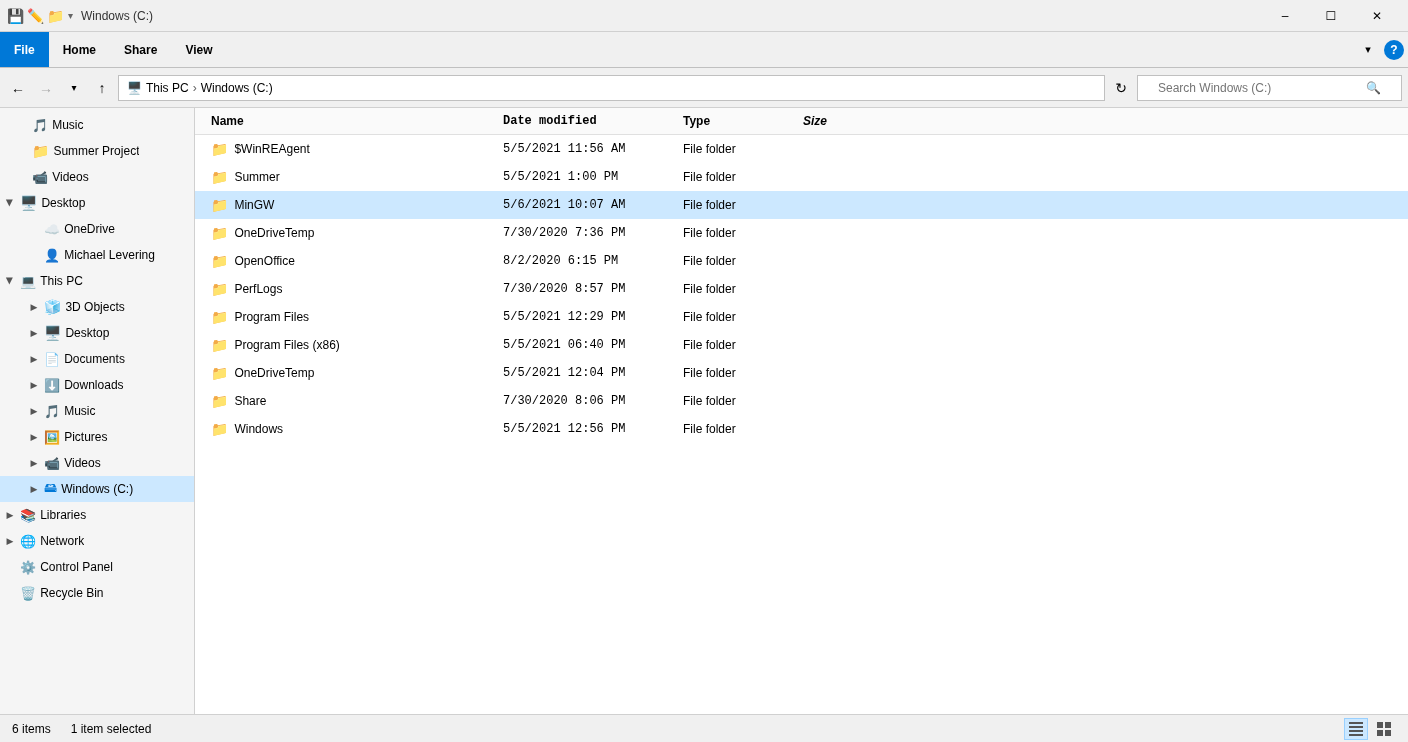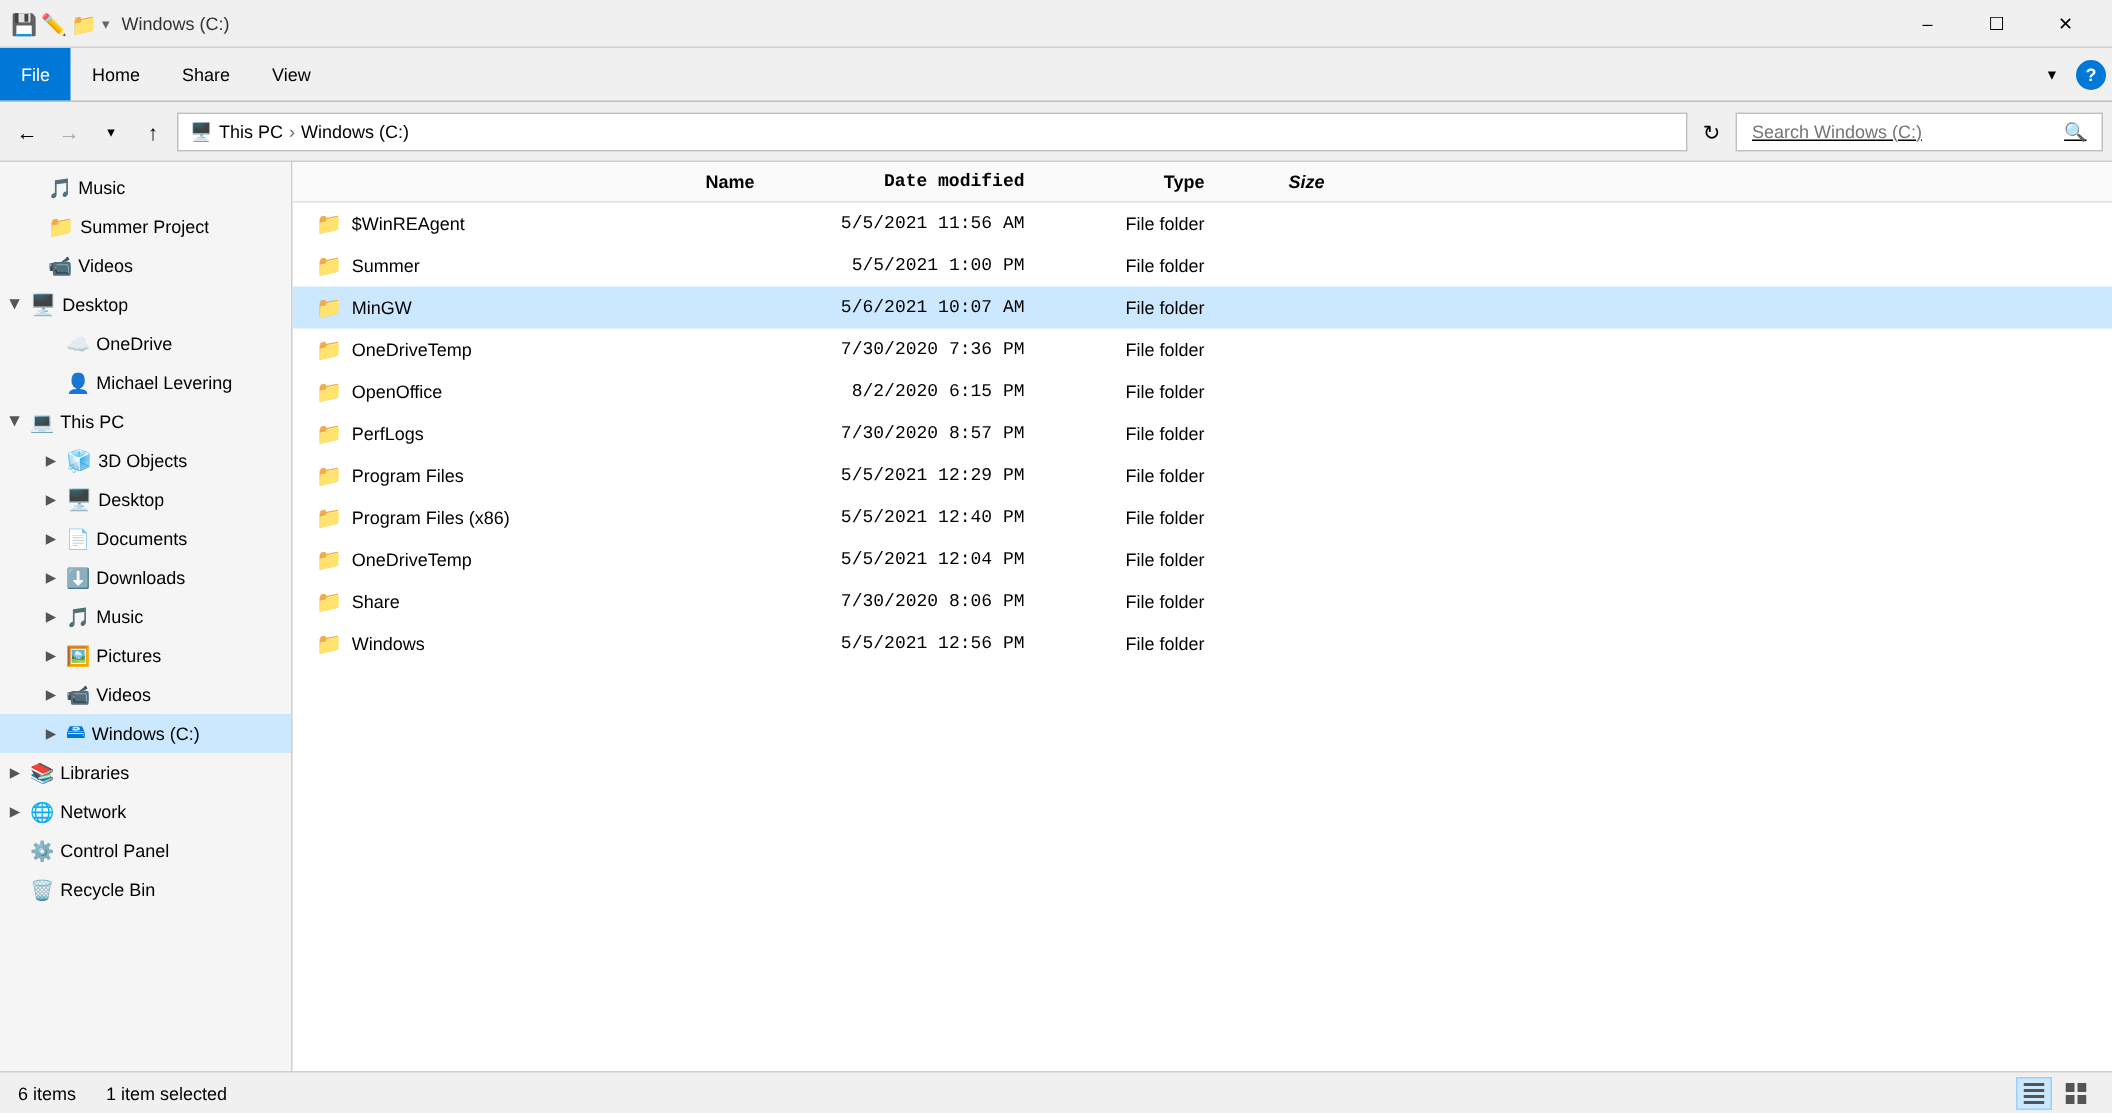--- a/index.html
+++ b/index.html
@@ -29,20 +29,21 @@
       padding: 0 0;
       border-bottom: 1px solid #c0c0c0;
     }
     .ribbon-tab {
       padding: 8px 14px;
       font-size: 12px;
       cursor: pointer;
       height: 100%;
       display: flex;
       align-items: center;
+      font-weight: bold;
     }
     .ribbon-tab.active {
       background: #0078d7;
       color: white;
     }
 
     
     .address-bar {
       height: 40px;
       background: #f0f0f0;
@@ -66,29 +67,28 @@
       display: flex;
       align-items: center;
       padding: 0 8px;
       font-size: 12px;
       gap: 4px;
     }
     .path-separator { color: #666; }
     .path-part { cursor: pointer; }
     .address-refresh { width: 24px; height: 24px; display: flex; align-items: center; justify-content: center; cursor: pointer; border-radius: 2px; font-size: 14px; }
     .search-box {
-      width: 245px;
+      width: 265px;
       height: 26px;
       background: white;
       border: 1px solid #c0c0c0;
       display: flex;
       align-items: center;
-      padding: 0 10px;
+      padding: 0 20px;
       gap: 4px;
-      text-decoration: underline;
     }
     .search-box input {
       border: none; outline: none; font-size: 12px; flex: 1; background: transparent;
     }
 
     
     .main-layout {
       display: flex;
       height: calc(742px - 32px - 36px - 40px - 28px);
     }
@@ -128,21 +128,20 @@
     .expand-arrow.expanded { transform: rotate(90deg); }
 
     .item-icon { font-size: 14px; flex-shrink: 0; }
     .item-label { font-size: 12px; overflow: hidden; text-overflow: ellipsis; }
 
     
     .file-area {
       flex: 1;
       background: white;
       overflow-y: auto;
-      text-align: right;
     }
     .file-area::-webkit-scrollbar { width: 8px; }
     .file-area::-webkit-scrollbar-thumb { background: #c0c0c0; }
 
     .file-header {
       display: flex;
       border-bottom: 1px solid #e0e0e0;
       padding: 6px 8px;
       font-size: 12px;
       font-weight: 600;
@@ -434,21 +433,21 @@
     </div>
     <div class="col-date">5/5/2021 12:29 PM</div>
     <div class="col-type">File folder</div>
     <div class="col-size"></div>
   </div>
         <div class="file-row">
     <div class="col-name">
       <span style="color:#e8a000;font-size:14px;">📁</span>
       <span>Program Files (x86)</span>
     </div>
-    <div class="col-date">5/5/2021 12:40 PM</div>
+    <div class="col-date">5/5/2021 06:40 PM</div>
     <div class="col-type">File folder</div>
     <div class="col-size"></div>
   </div>
         <div class="file-row">
     <div class="col-name">
       <span style="color:#e8a000;font-size:14px;">📁</span>
       <span>OneDriveTemp</span>
     </div>
     <div class="col-date">5/5/2021 12:04 PM</div>
     <div class="col-type">File folder</div>

